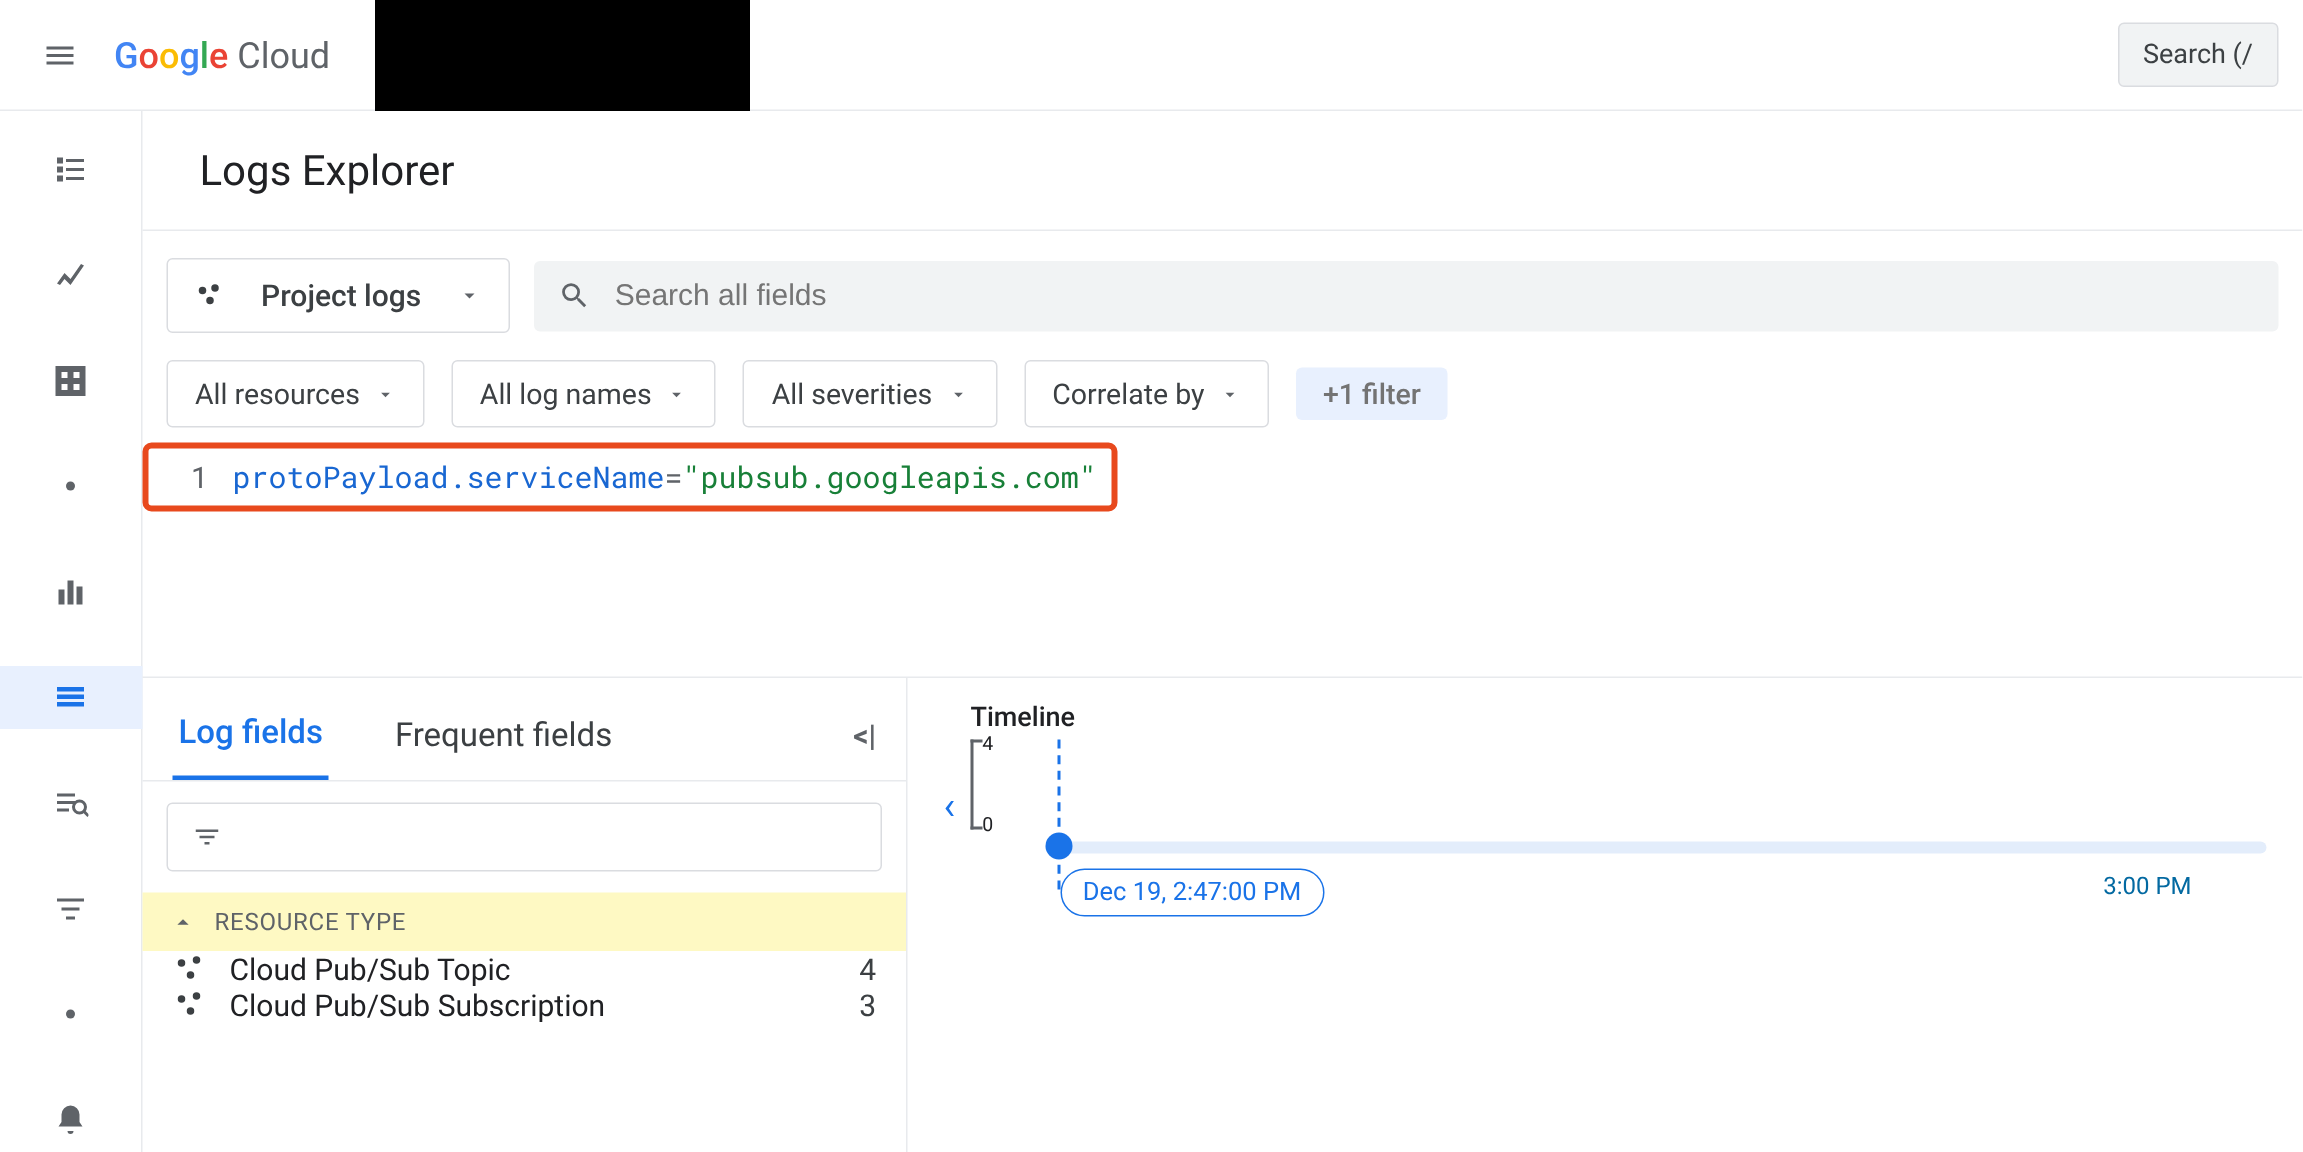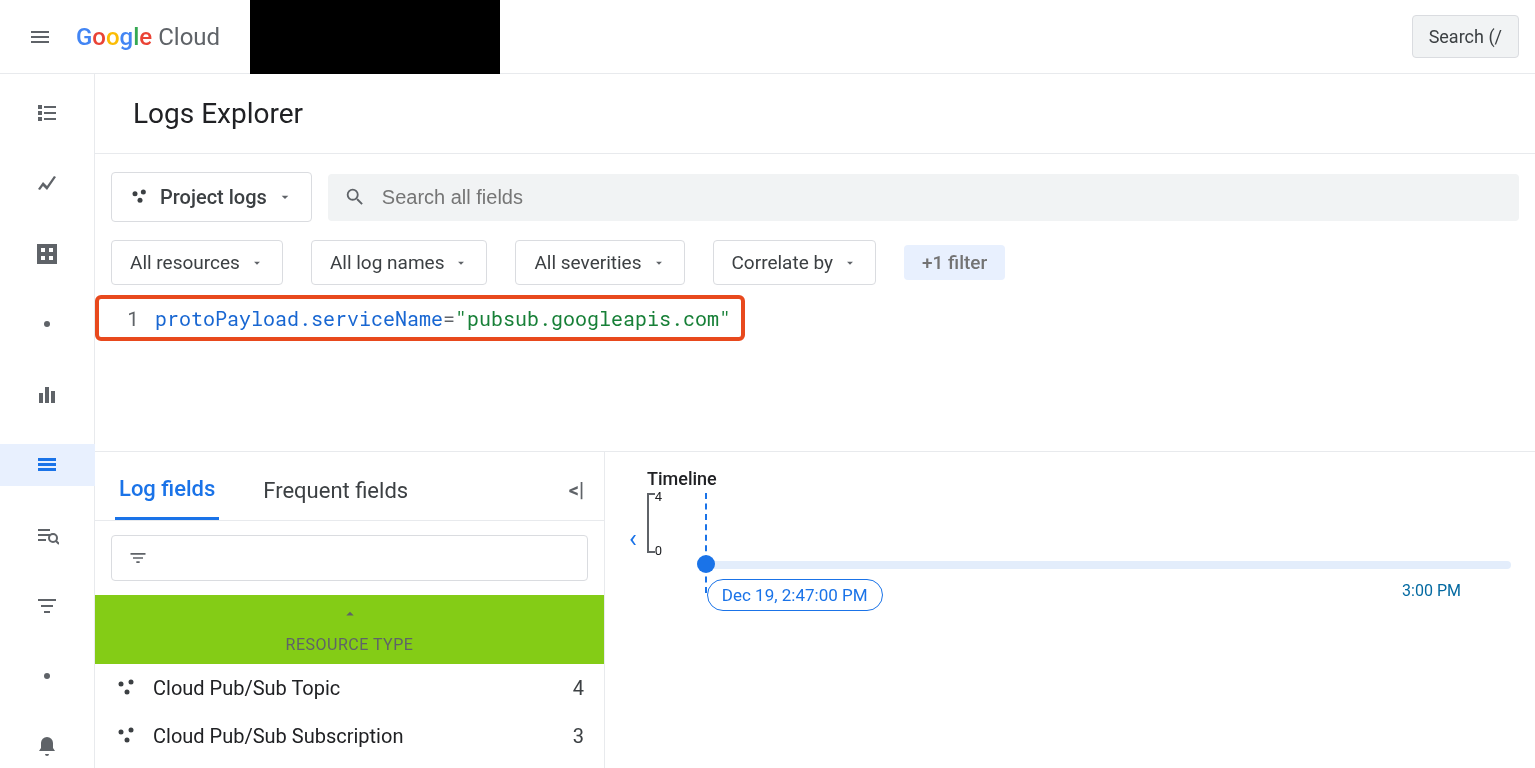--- a/index.html
+++ b/index.html
@@ -16,46 +16,46 @@
 .body { display: flex; height: calc(100% - 74px); }
 .leftnav { width: 95px; border-right: 1px solid #e8eaed; display: flex; flex-direction: column; align-items: center; padding-top: 18px; gap: 28px; }
 .leftnav-item { width: 95px; height: 48px; display: flex; align-items: center; justify-content: center; }
 .leftnav-item.active { background: #e8f0fe; }
 .leftnav-item svg { width: 24px; height: 24px; fill: #5f6368; }
 .leftnav-item.active svg { fill: #1a73e8; }
 .main { flex: 1; display: flex; flex-direction: column; }
 .page-title-row { height: 80px; display: flex; align-items: center; padding-left: 38px; border-bottom: 1px solid #e8eaed; }
 .page-title { font-size: 28px; font-weight: 400; color: #202124; }
 .filters-row { display: flex; align-items: center; padding: 18px 16px; gap: 8px; }
-.scope-btn { display: flex; align-items: center; gap: 10px; background: #fff; border: 1px solid #dadce0; border-radius: 4px; padding: 12px 18px; font-size: 20px; font-weight: 500; color: #3c4043; }
+.scope-btn { display: flex; align-items: center; gap: 24px; background: #fff; border: 1px solid #dadce0; border-radius: 4px; padding: 12px 18px; font-size: 20px; font-weight: 500; color: #3c4043; }
 .scope-btn svg.scatter { width: 20px; height: 20px; }
 .search-fields { flex: 1; display: flex; align-items: center; background: #f1f3f4; border-radius: 4px; padding: 12px 16px; gap: 16px; margin-left: 8px; }
 .search-fields svg { width: 22px; height: 22px; fill: #5f6368; }
 .search-fields input { border: none; background: transparent; font-size: 20px; color: #5f6368; outline: none; flex: 1; }
-.filter-chips { display: flex; gap: 28px; padding: 0 16px 10px 16px; align-items: center; }
+.filter-chips { display: flex; gap: 18px; padding: 0 16px 10px 16px; align-items: center; }
 .chip { display: flex; align-items: center; gap: 10px; background: #fff; border: 1px solid #dadce0; border-radius: 4px; padding: 10px 18px; font-size: 19px; color: #3c4043; }
 .chip svg { width: 14px; height: 14px; fill: #5f6368; }
 .add-filter { background: #e8f0fe; color: #737373; font-weight: 500; padding: 6px 18px; border-radius: 4px; font-size: 19px; }
 .query-area { margin: 0; }
 .query-highlight { border: 4px solid #e8491d; border-radius: 6px; margin: 0 8px 0 0; display: inline-block; padding: 2px 0; }
 .query-line { display: flex; align-items: center; font-family: "Roboto Mono", monospace; font-size: 20px; padding: 4px 10px; }
 .lineno { color: #5f6368; width: 30px; text-align: right; margin-right: 16px; }
 .qkey { color: #1967d2; } .qop { color: #5f6368; } .qval { color: #188038; }
 .query-pad { height: 110px; }
 .panels { display: flex; border-top: 1px solid #e8eaed; flex: 1; }
 .fields-panel { width: 510px; border-right: 1px solid #e8eaed; display: flex; flex-direction: column; }
 .tabs { display: flex; align-items: center; padding: 8px 20px 0 20px; gap: 40px; border-bottom: 1px solid #e8eaed; }
 .tab { font-size: 22px; padding: 16px 4px; color: #3c4043; }
 .tab.active { color: #1a73e8; font-weight: 500; border-bottom: 3px solid #1a73e8; }
 .collapse-icon { margin-left: auto; color: #5f6368; font-size: 20px; font-weight: bold; }
 .field-search { margin: 14px 16px; border: 1px solid #dadce0; border-radius: 4px; padding: 12px 16px; display: flex; align-items: center; gap: 14px; }
 .field-search svg { width: 20px; height: 20px; fill: #5f6368; }
 .field-search input { border: none; outline: none; font-size: 20px; color: #5f6368; flex: 1; }
-.section-hdr { background: #84cc16; padding: 10px 18px; display: flex; align-items: center; gap: 12px; color: #5f6368; font-size: 16px; letter-spacing: 0.5px; flex-direction: column; }
-.field-item { display: flex; align-items: center; padding: 12px 20px; font-size: 20px; gap: 14px; text-align: center; }
+.section-hdr { background: #fef9c3; padding: 10px 18px; display: flex; align-items: center; gap: 12px; color: #5f6368; font-size: 16px; letter-spacing: 0.5px; }
+.field-item { display: flex; align-items: center; padding: 0 20px; font-size: 20px; gap: 14px; text-align: center; }
 .field-item .dots { width: 24px; }
 .field-item .count { margin-left: auto; color: #3c4043; }
 .timeline-panel { flex: 1; padding: 16px 24px; }
 .tl-title { font-size: 18px; font-weight: 500; margin-bottom: 4px; margin-left: 18px; }
 .tl-body { display: flex; align-items: center; gap: 10px; }
 .tl-arrow { color: #1a73e8; font-size: 26px; }
 .tl-axis { position: relative; height: 90px; flex: 1; }
 .tl-yaxis { position: absolute; left: 0; top: 0; height: 60px; width: 24px; border-left: 2px solid #5f6368; }
 .tl-y4 { position: absolute; left: 8px; top: -4px; font-size: 13px; }
 .tl-y0 { position: absolute; left: 8px; top: 50px; font-size: 13px; }

